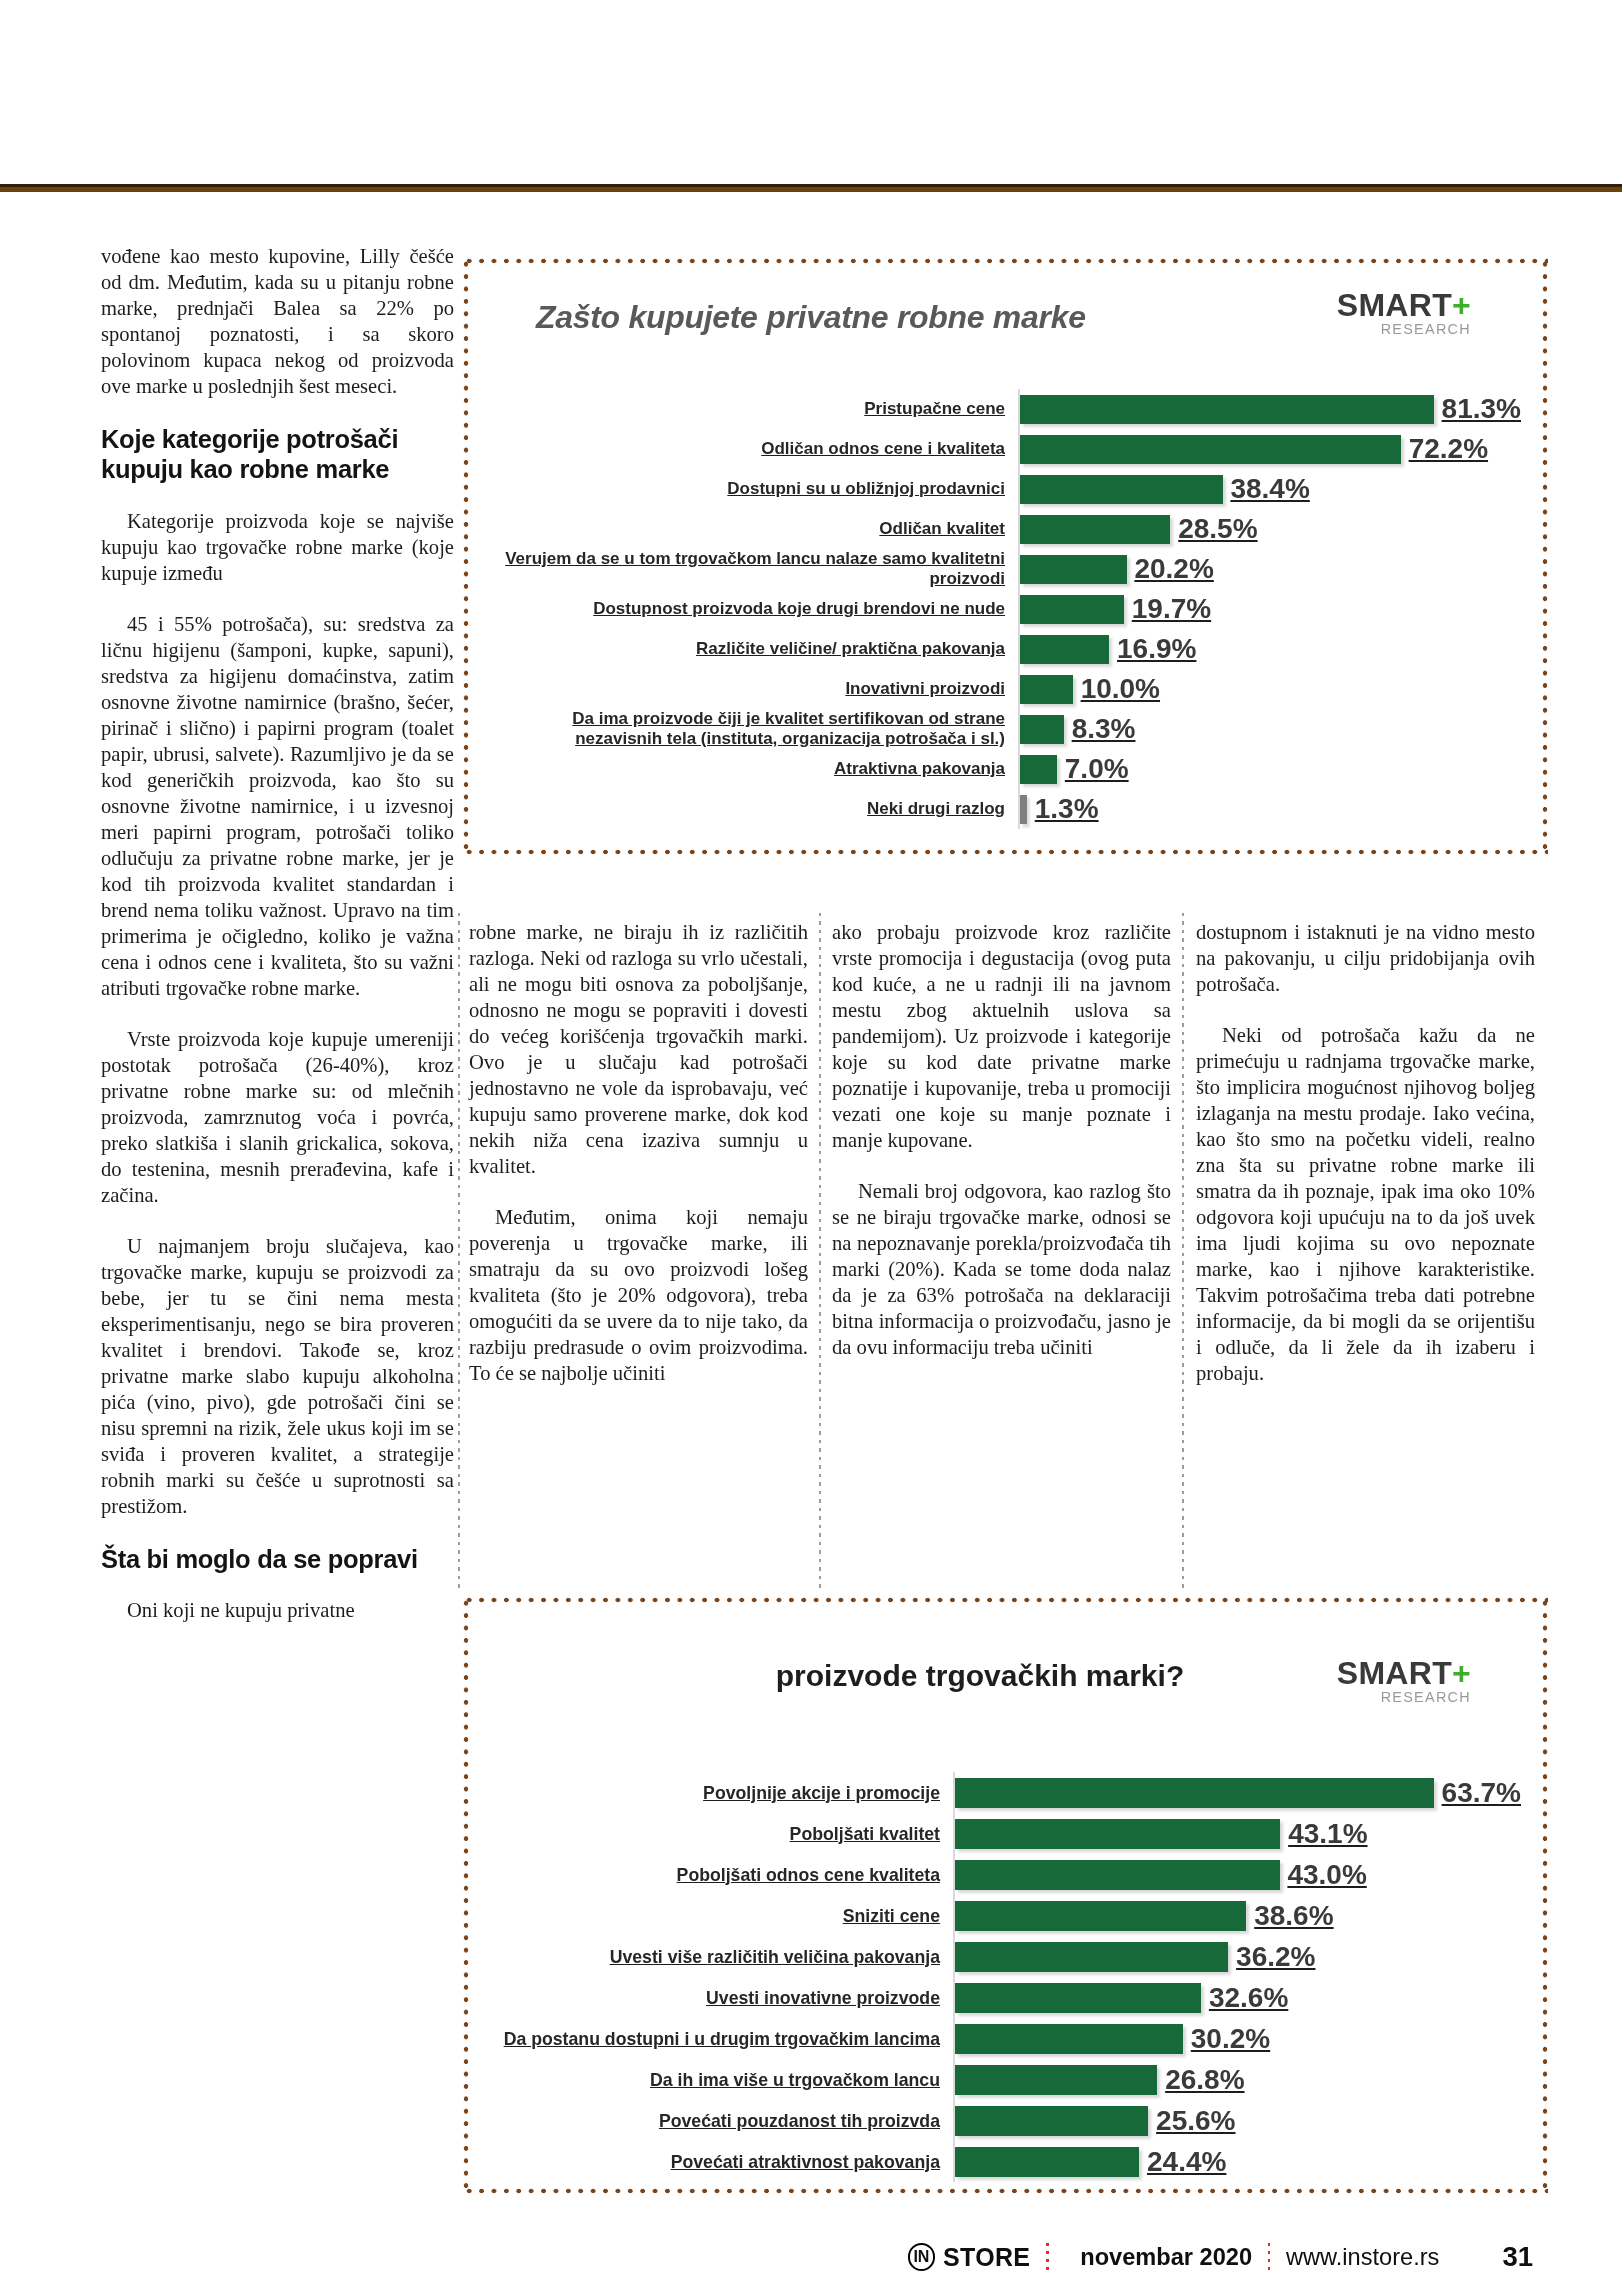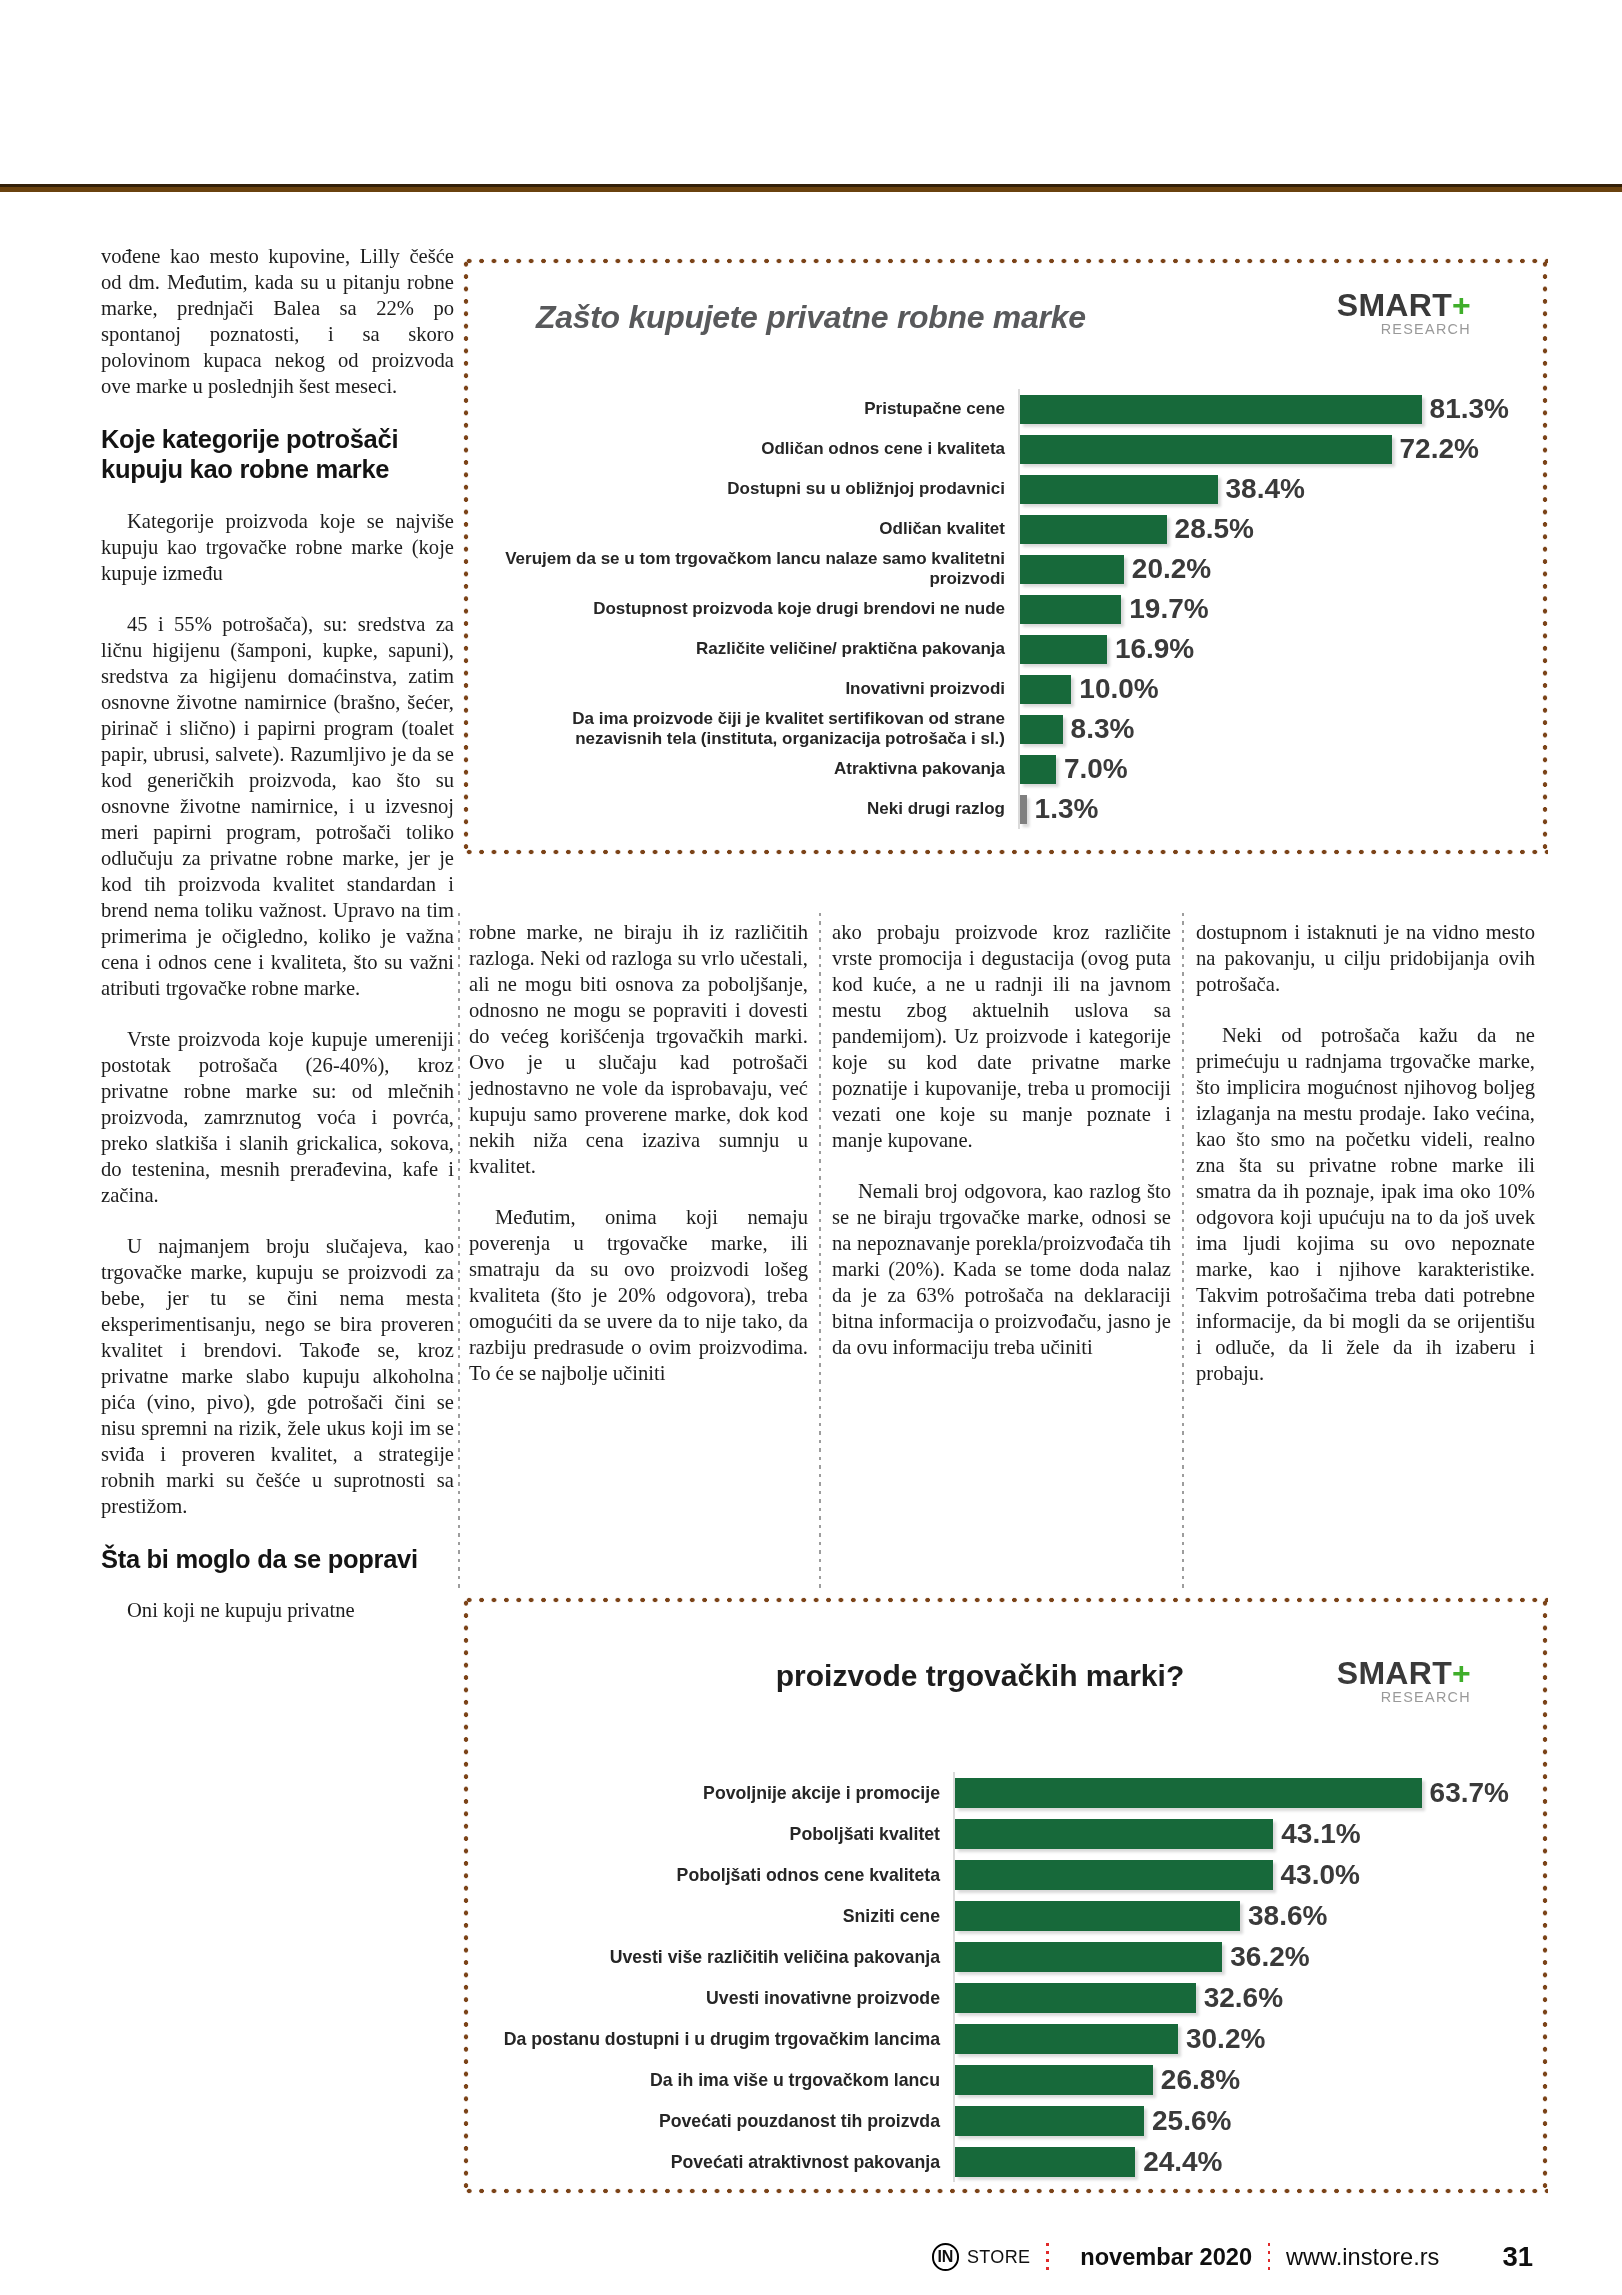--- a/index.html
+++ b/index.html
@@ -39,40 +39,40 @@
                 color:#58595b;letter-spacing:-0.3px;font-style:italic;}
   .chart-title2{position:absolute;left:98px;top:55px;width:838px;text-align:center;
                 font-family:"Liberation Sans",sans-serif;font-weight:700;font-size:30px;
                 line-height:48px;color:#1e1e1e;}
   .smart-logo{position:absolute;right:77px;text-align:right;font-family:"Liberation Sans",sans-serif;line-height:1;}
   .chart1 .smart-logo{top:31px;} .chart2 .smart-logo{top:60px;}
   .smart-line{font-size:32px;font-weight:700;color:#3a3a3a;letter-spacing:0.3px;}
   .smart-plus{color:#3fae2a;}
   .smart-sub{font-size:14.4px;color:#999;letter-spacing:1.3px;margin-top:1.3px;}
 
-  .plot{position:absolute;left:38px;right:39px;}
+  .plot{position:absolute;left:38px;right:27px;text-decoration:underline;}
   .chart1 .plot{top:131px;} .chart2 .plot{top:175px;}
   .bar-row{display:flex;align-items:center;}
   .chart1 .bar-row{height:40px;} .chart2 .bar-row{height:41px;}
   .bar-label{font-family:"Liberation Sans",sans-serif;font-weight:700;color:#262626;
              text-align:right;padding-right:13px;box-sizing:border-box;}
   .chart1 .bar-label{flex:0 0 517px;width:517px;font-size:17px;line-height:19.6px;}
   .chart2 .bar-label{flex:0 0 452px;width:452px;font-size:17.7px;line-height:20px;}
   .bar-track{flex:1;display:flex;align-items:center;align-self:stretch;border-left:2px solid #dadada;}
   .bar{height:29px;box-shadow:2.6px 3.3px 2.6px rgba(0,0,0,0.15);}
   .chart2 .bar{height:30px;}
   .bar-value{font-family:"Liberation Sans",sans-serif;font-weight:700;font-size:28px;
              color:#3a3a3a;margin-left:7.9px;white-space:nowrap;}
 
   
   .footer{position:absolute;right:90px;bottom:22px;display:flex;align-items:center;
           font-family:"Liberation Sans",sans-serif;color:#0f0f0f;}
   .in-circle{width:23.6px;height:23.6px;border:2.6px solid #000;border-radius:50%;display:flex;
              align-items:center;justify-content:center;font-weight:700;font-size:16px;margin-right:7.9px;}
-  .store{font-size:18px;font-weight:400;letter-spacing:0.3px;}
+  .store{font-size:25px;font-weight:700;letter-spacing:0.3px;}
   .fdot{width:2.6px;height:29px;margin:0 15.7px;
         background-image:repeating-linear-gradient(to bottom,#e02a2a 0 3.3px,transparent 3.3px 7.9px);}
   .issue{font-size:23.6px;font-weight:700;margin-left:16px;}
   .site{font-size:23.6px;font-weight:400;}
   .pageno{font-size:27.5px;font-weight:700;margin-left:63px;}
 </style>
 </head>
 <body>
 
 <div class="page">

